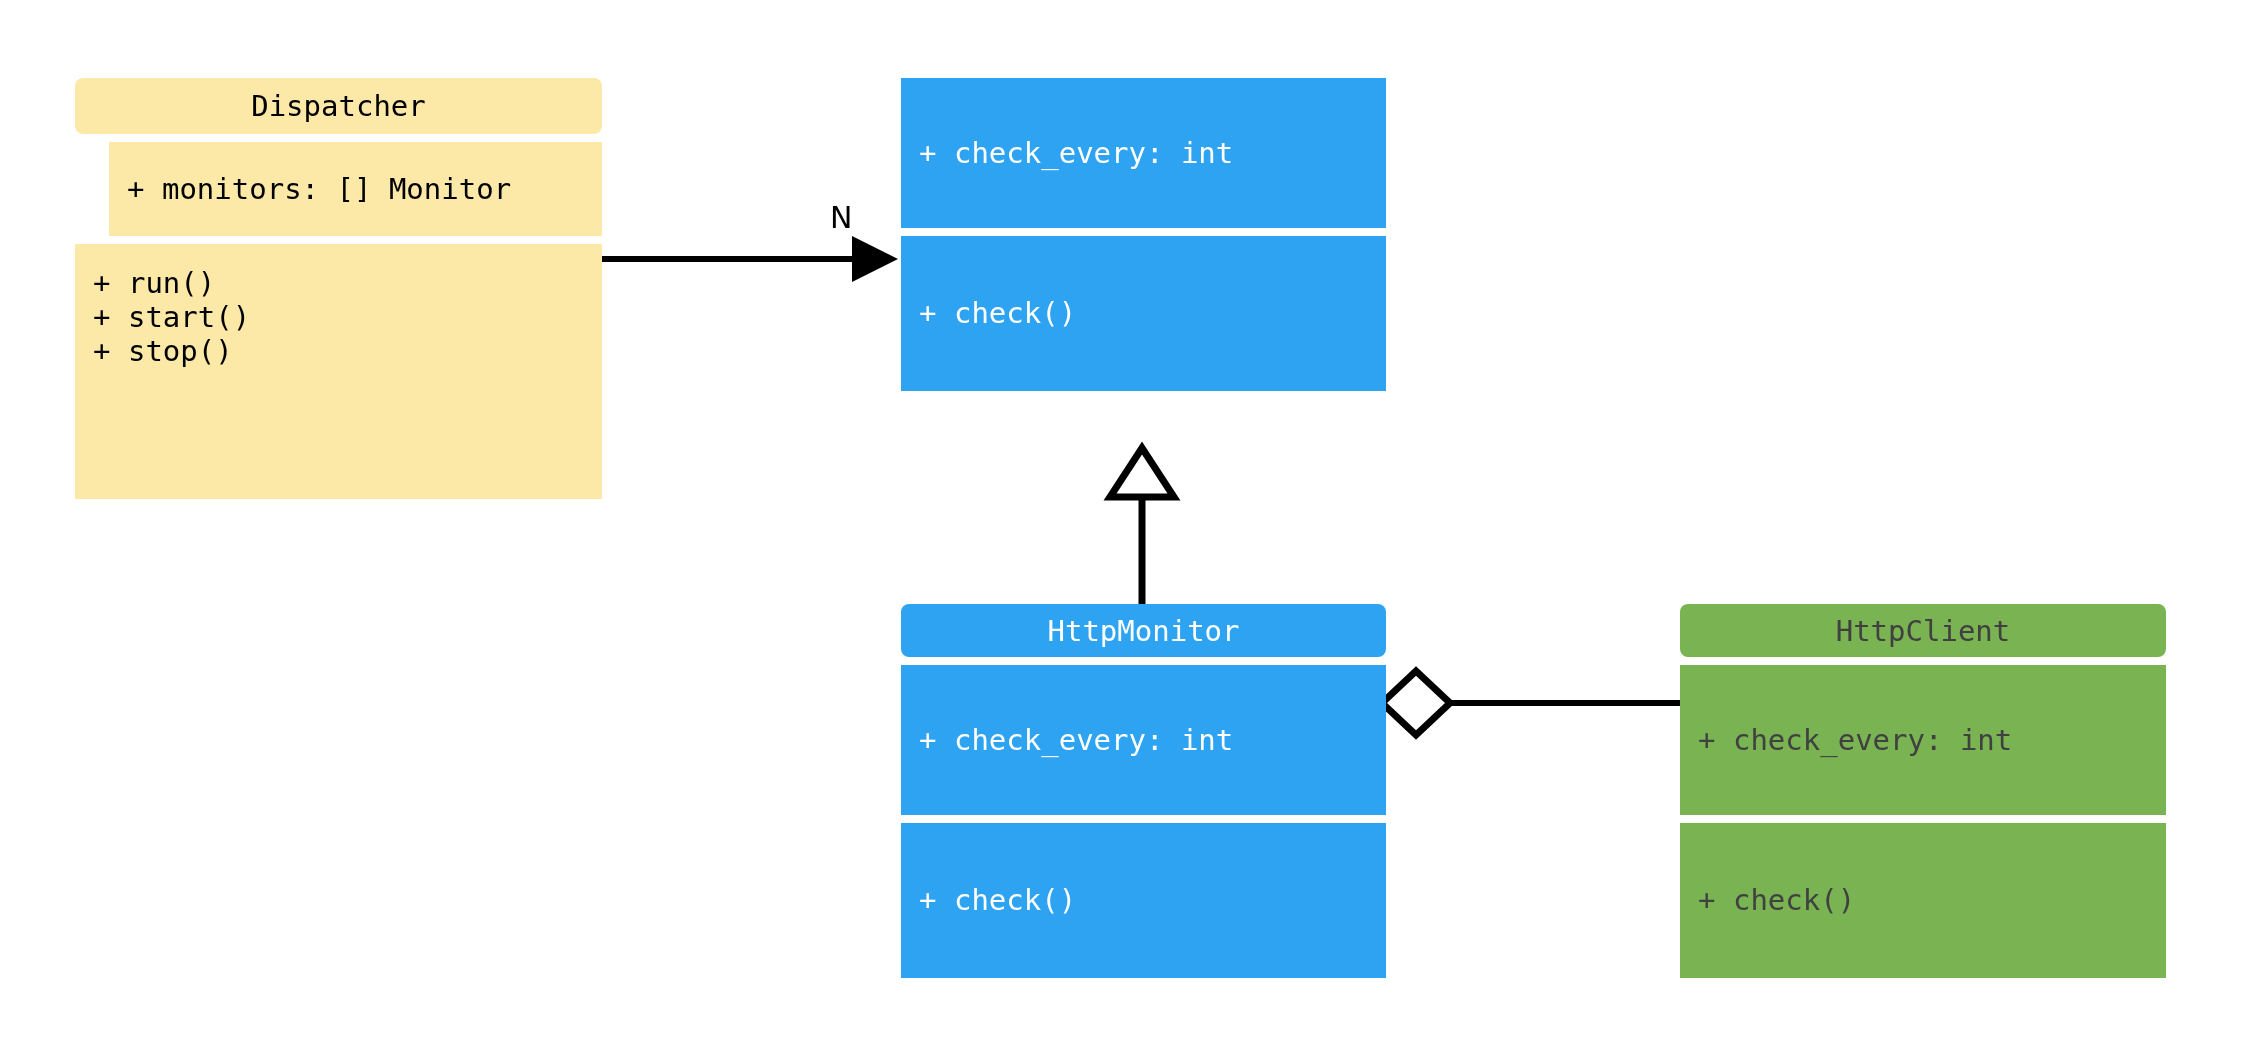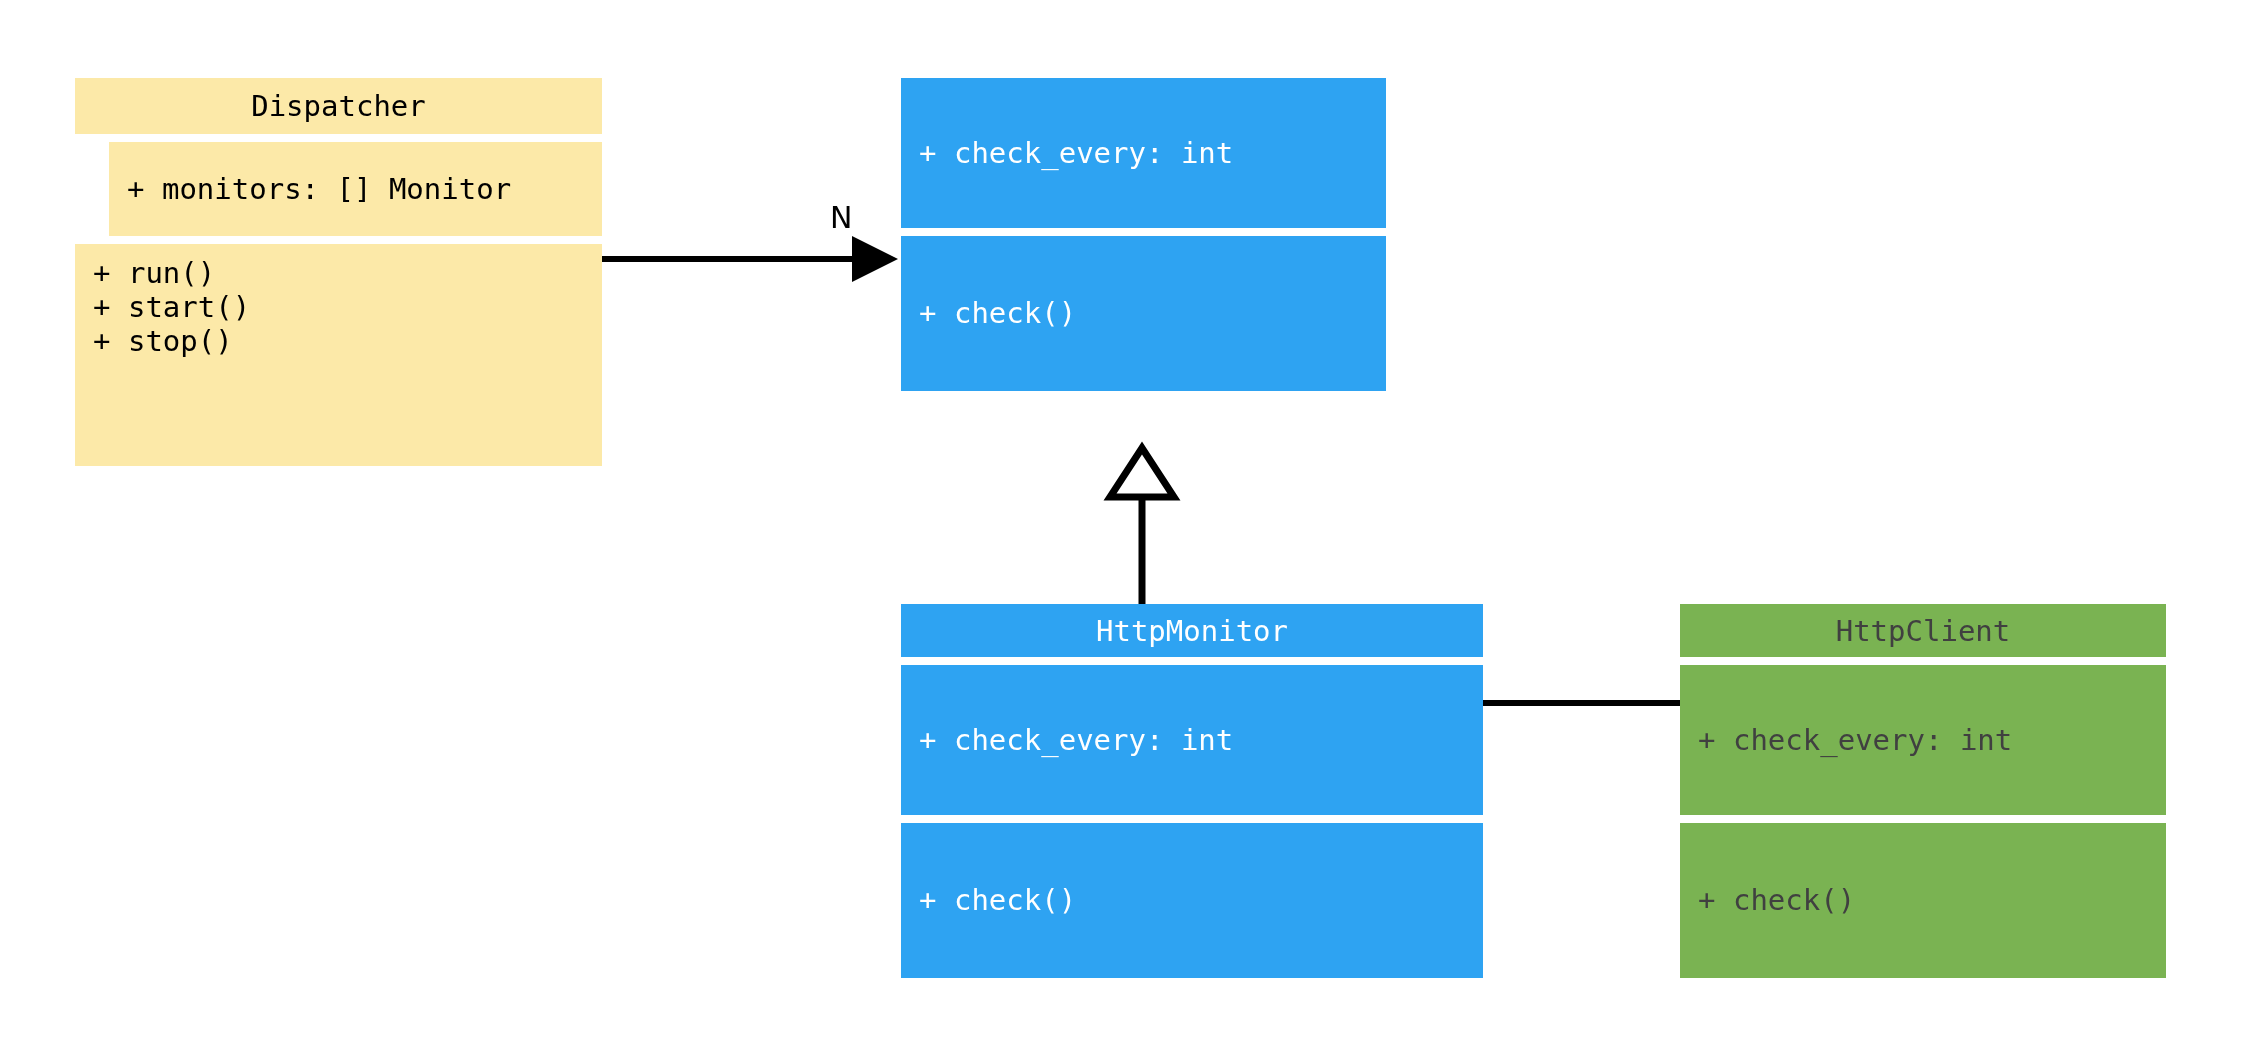--- a/index.html
+++ b/index.html
@@ -25,20 +25,21 @@
     background: transparent;
   }
   .compartment {
     display: flex;
     align-items: center;
     box-sizing: border-box;
   }
   .compartment.title {
     justify-content: center;
     align-items: center;
+    border-radius: 8px;
   }
   .compartment.members {
     align-items: center;
     padding-left: 18px;
   }
 
   .class-title {
     font-size: 29px;
     letter-spacing: 0px;
     white-space: pre;
@@ -108,37 +109,37 @@
 
   <div class="edge-label" style="left:830px; top:200px;">N</div>
 
   <div class="uml-class theme-yellow" style="left:75px; top:78px; width:527px;">
     <div class="compartment title" style="height:56px;">
       <span class="class-title">Dispatcher</span>
     </div>
     <div class="compartment members" style="height:94px;margin-left:34px;">
       <span class="member-list">+ monitors: [] Monitor</span>
     </div>
-    <div class="compartment members" style="height:222px; align-items:flex-start; padding-top:12px;">
+    <div class="compartment members" style="height:255px; align-items:flex-start; padding-top:22px;">
       <span class="member-list">+ run()
 + start()
 + stop()</span>
     </div>
   </div>
 
   <div class="uml-class theme-blue" style="left:901px; top:78px; width:485px;">
     <div class="compartment members" style="height:150px;">
       <span class="member-list">+ check_every: int</span>
     </div>
     <div class="compartment members" style="height:155px;">
       <span class="member-list">+ check()</span>
     </div>
   </div>
 
-  <div class="uml-class theme-blue" style="left:901px; top:604px; width:582px;">
+  <div class="uml-class theme-blue" style="left:901px; top:604px; width:485px;">
     <div class="compartment title" style="height:53px;">
       <span class="class-title">HttpMonitor</span>
     </div>
     <div class="compartment members" style="height:150px;">
       <span class="member-list">+ check_every: int</span>
     </div>
     <div class="compartment members" style="height:155px;">
       <span class="member-list">+ check()</span>
     </div>
   </div>

